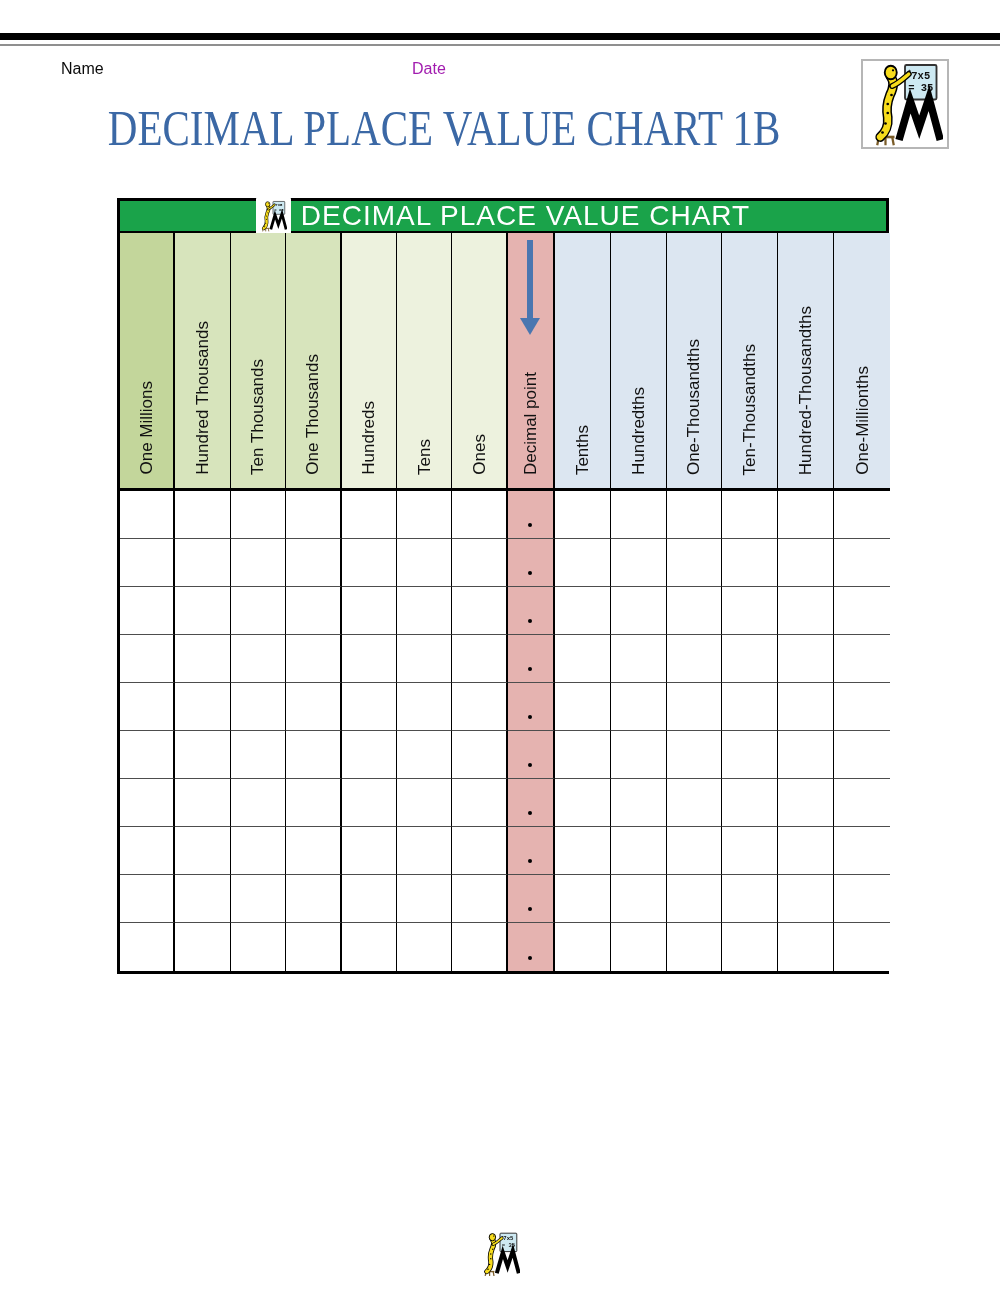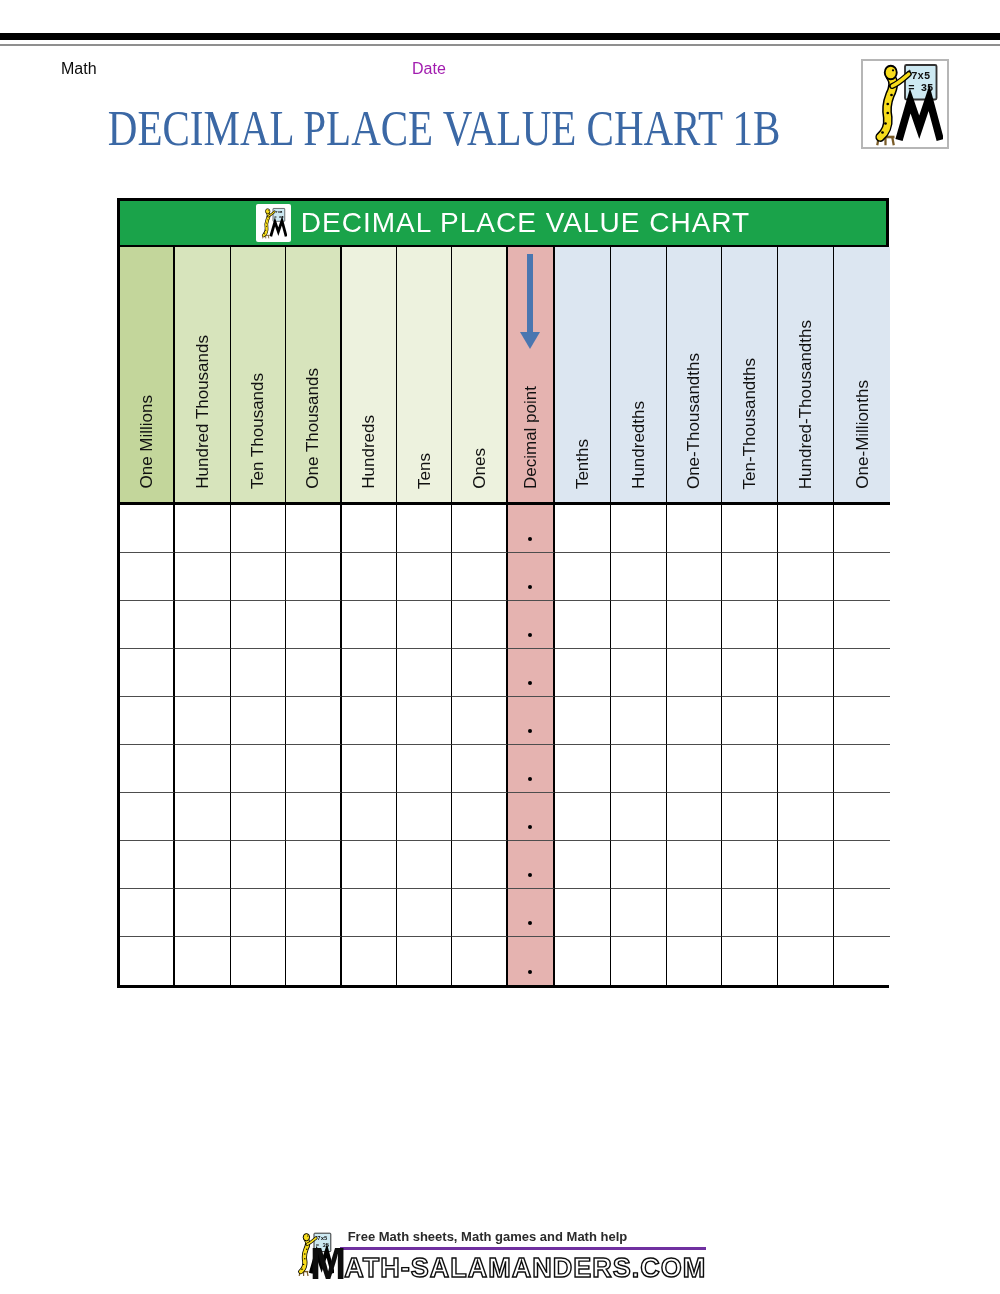--- a/index.html
+++ b/index.html
@@ -25,21 +25,21 @@
   .corner-logo{
     position:absolute; left:861px; top:59px; width:88px; height:90px; background:#fff;
     border:2px solid #b6b6b6; display:flex; align-items:center; justify-content:center;
   }
   
   .pv-table{
     position:absolute; left:117px; top:198px; width:772px;
     border:3px solid #000; background:#fff;
   }
   .banner{
-    height:46px; background:var(--banner-bg); border-bottom:2px solid #000;
+    height:32px; background:var(--banner-bg); border-bottom:2px solid #000;
     display:flex; align-items:center; justify-content:center; gap:10px;
   }
   .banner-logo-box{
     width:35px; height:38px; background:#fff; border-radius:2px;
     display:flex; align-items:center; justify-content:center; flex:0 0 auto;
   }
   .banner-title{color:#fff; font-size:28px; letter-spacing:1px; white-space:nowrap;}
   .hrow,.brow{display:grid; grid-template-columns:repeat(7,55.4px) 47px repeat(6,55.9px);}
   .hcell{
     height:258px; border-right:1px solid #000; border-bottom:3px solid #000;
@@ -110,21 +110,21 @@
     <circle cx="27" cy="56" r="1.8" fill="#000"></circle>
     <circle cx="27" cy="68" r="1.8" fill="#000"></circle>
     <circle cx="24" cy="82" r="1.8" fill="#000"></circle>
     <circle cx="20" cy="94" r="1.8" fill="#000"></circle>
   </symbol>
 </svg>
 
 <div class="top-rule-thick"></div>
 <div class="top-rule-thin"></div>
 
-<div class="name-label">Math</div>
+<div class="name-label">Name</div>
 <div class="date-label">Date</div>
 
 <div class="sheet-title">
   <span>DECIMAL PLACE VALUE CHART 1B</span>
 </div>
 
 <div class="corner-logo">
   <svg width="76" height="84">
       <use href="#sal-logo"></use>
     </svg>
@@ -371,22 +371,14 @@
     </div>
 </div>
 
 <div class="footer">
   <div class="f-inner">
     <div class="f-logo">
       <svg width="40" height="46">
           <use href="#sal-logo"></use>
         </svg>
     </div>
-    <div class="f-right">
-      <div class="f-tagline">Free Math sheets, Math games and Math help</div>
-      <div class="f-rule"></div>
-      <div class="f-site">
-        <span class="big-m">M</span>
-        <span class="site-rest">ATH-SALAMANDERS.COM</span>
-      </div>
-    </div>
   </div>
 </div>
 
 </body></html>

